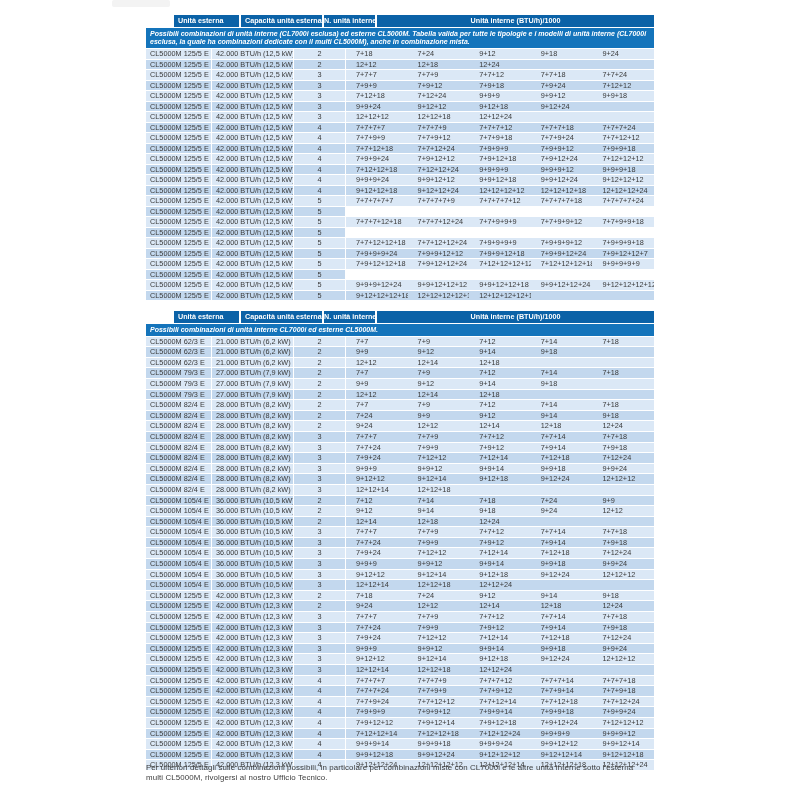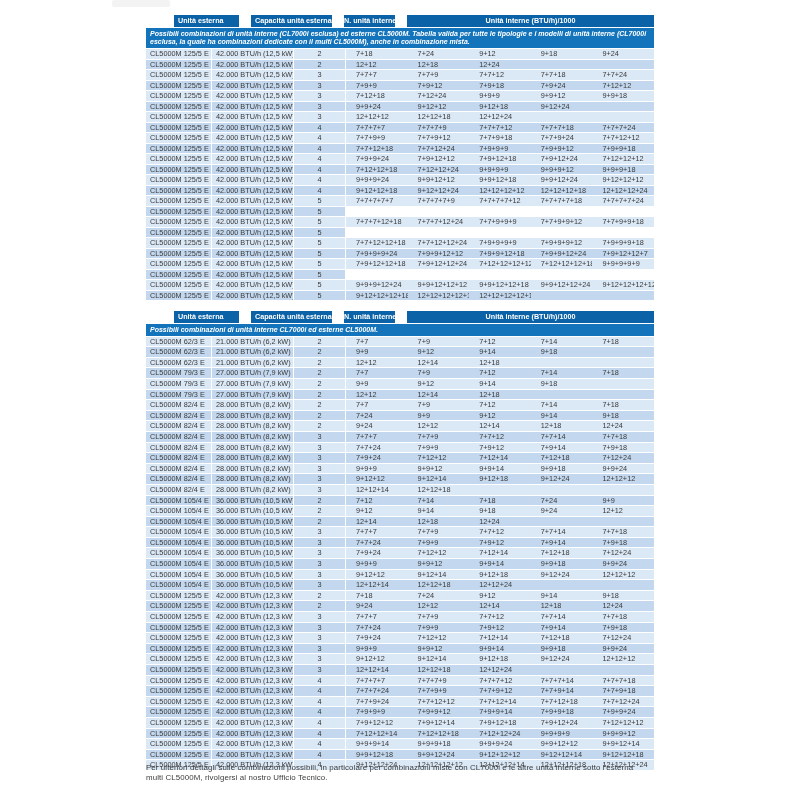--- a/index.html
+++ b/index.html
@@ -3,21 +3,21 @@
 <meta charset="utf-8">
 <style>
   html,body{margin:0;padding:0;background:#fff;}
   .doc{position:relative;width:800px;height:800px;background:#fff;overflow:hidden;
        font-family:"Liberation Sans",sans-serif;}
   .top-artifact{position:absolute;left:112px;top:0;width:58px;height:7px;
        background:#f3f3f3;border-radius:2px;}
   .tbl{position:absolute;left:146px;width:508px;}
   #t0{top:15px;}
   #t1{top:311px;}
-  .thead{display:flex;gap:12px;padding-left:28px;}
+  .thead{display:flex;gap:2px;padding-left:28px;}
   .h{background:var(--header_blue,#0b62a7);color:#fff;font-weight:bold;font-size:7.2px;
      line-height:12px;height:12px;padding:0 0 0 4px;box-sizing:border-box;white-space:nowrap;overflow:hidden;}
   .h.c1{width:65px;}
   .h.c2{width:81px;}
   .h.c3{width:51px;text-align:center;padding:0;}
   .h.c4{flex:1;text-align:center;padding:0;}
   .tnote{background:var(--note_blue,#1474bb);color:#fff;font-weight:bold;font-style:italic;
      font-size:7px;line-height:8.6px;padding:1.5px 4px;margin-top:1px;box-sizing:border-box;}
   .tbody{display:block;}
   .trow{display:flex;gap:1px;margin-top:1px;height:9.5px;}

